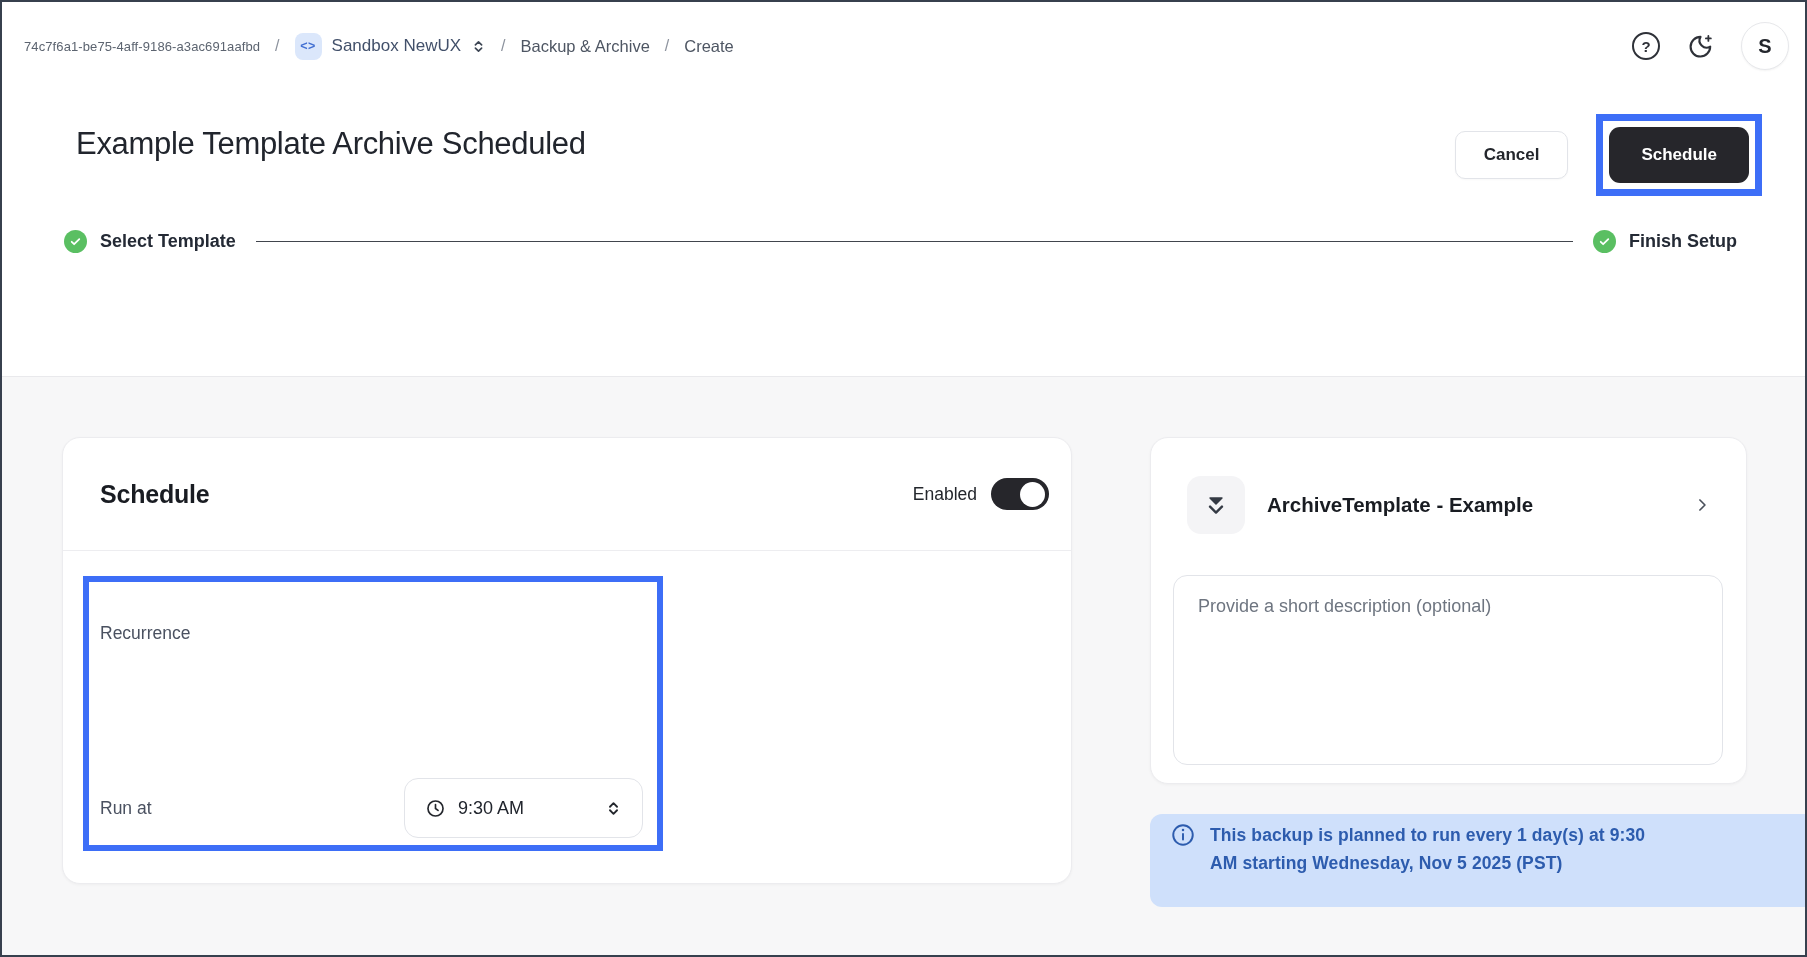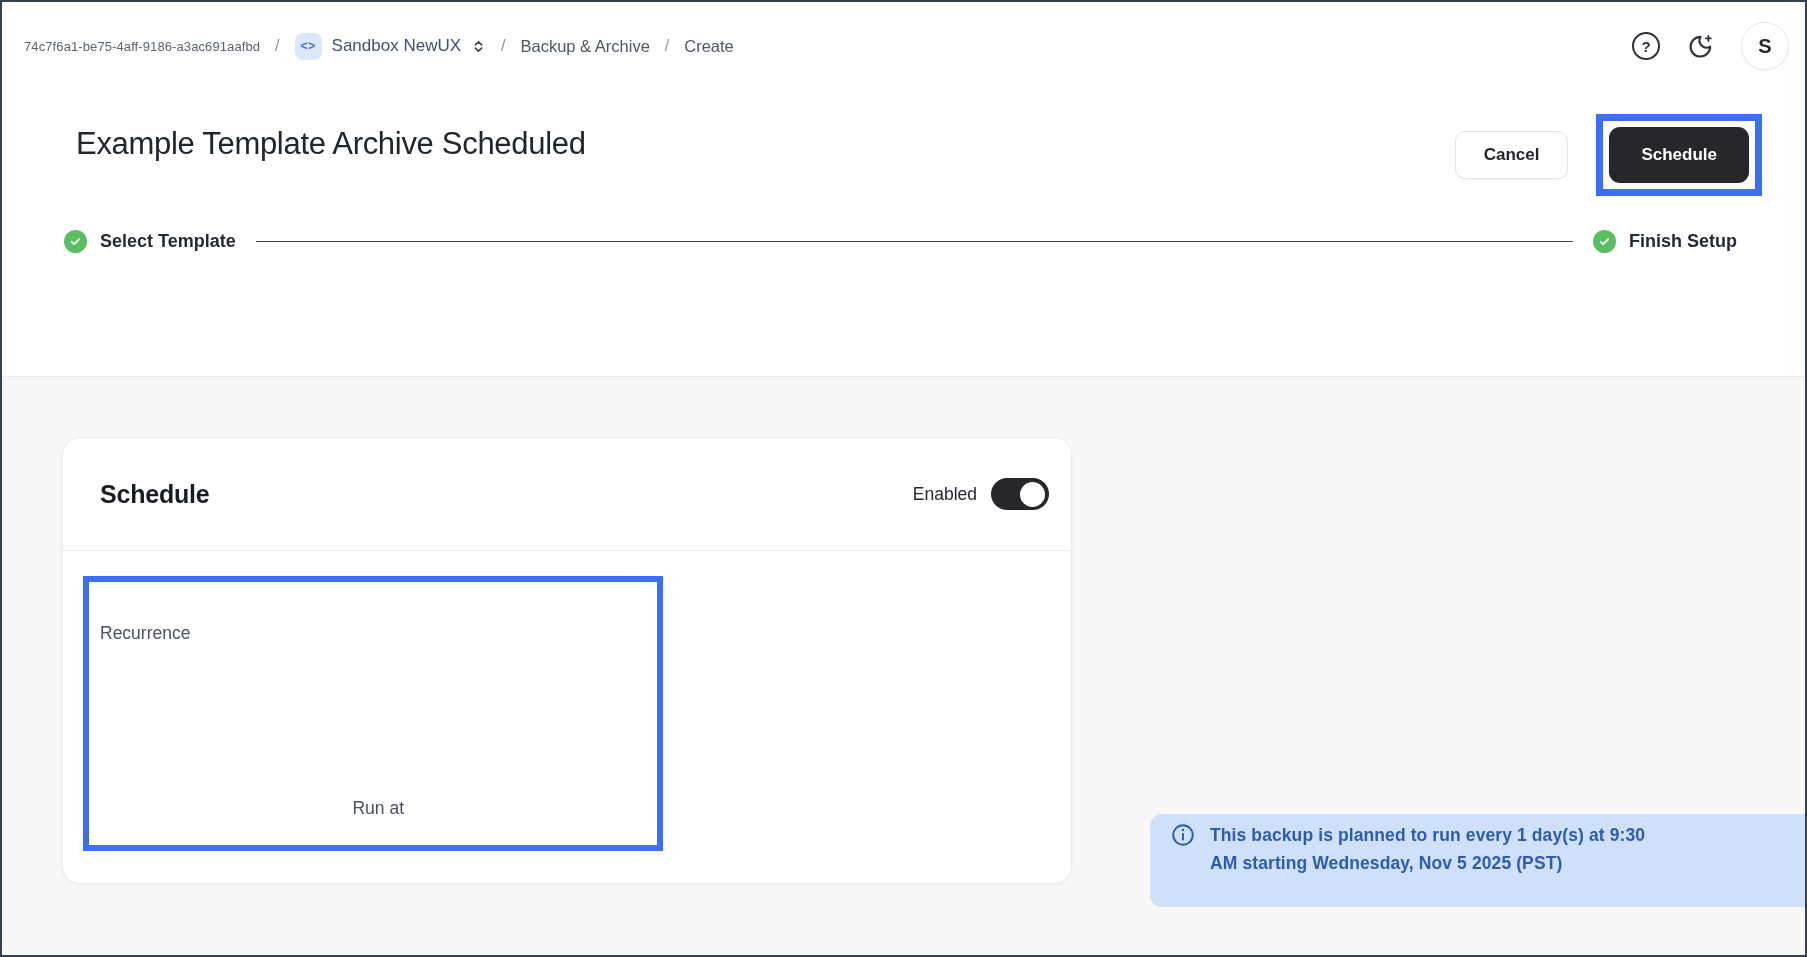--- a/index.html
+++ b/index.html
@@ -88,21 +88,21 @@
   .toggle {
     width:58px; height:32px; border-radius:17px; background:var(--dark,#26262b);
     position:relative; cursor:pointer; flex:none;
   }
   .toggle .knob { position:absolute; right:4px; top:3.5px; width:25px; height:25px; border-radius:50%; background:#fff; }
   .field-annotation {
     position:absolute; left:20px; top:138px; width:580px; height:275px;
     border:6px solid var(--accent,#3d6ef7); pointer-events:none;
   }
   .field-row { position:absolute; left:37px; width:560px; height:60px; display:flex; align-items:center; }
-  .row-1 { top:165px; } .row-2 { top:253px; } .row-3 { top:340px;text-align:right; }
+  .row-1 { top:165px; } .row-2 { top:253px; } .row-3 { top:340px; }
   .field-label { width:304px; font-size:17.5px; font-weight:400; color:#4a5160; }
   .control {
     height:60px; border:1.5px solid #e2e4e9; border-radius:14px; background:#fff;
     display:flex; align-items:center; cursor:pointer;
   }
   .select-control { width:239px; padding:0 22px; justify-content:space-between; }
   .control-value { font-size:18px; font-weight:500; color:#21252d; }
   .caret { display:inline-flex; color:#23262c; }
   .stepper-control { width:119px; padding:0 17px; justify-content:space-between; }
   .stepper-input {
@@ -219,23 +219,55 @@
 
     <div class="field-annotation"></div>
 
     <div class="field-row row-1">
       <span class="field-label">Recurrence</span>
     </div>
 
 
     <div class="field-row row-3">
       <span class="field-label">Run at</span>
-    </div>
-  </div>
-
+      <div class="control time-control">
+        <span class="clock-icon">
+          <svg width="21" height="21" viewBox="0 0 24 24" fill="none" stroke="currentColor" stroke-width="1.9" stroke-linecap="round">
+              <circle cx="12" cy="12" r="8.6"></circle>
+              <path d="M12 7.4V12l2.9 2.2"></path>
+            </svg>
+        </span>
+        <span class="control-value">9:30 AM</span>
+        <span class="caret">
+          <svg width="17" height="17" viewBox="0 0 24 24" fill="none" stroke="currentColor" stroke-width="2.6" stroke-linecap="round" stroke-linejoin="round">
+              <path d="M7 9.5 12 4.5l5 5"></path>
+              <path d="M7 14.5l5 5 5-5"></path>
+            </svg>
+        </span>
+      </div>
+    </div>
+  </div>
+
+  <div class="card template-card">
+    <div class="tc-header">
+      <div class="tc-icon-box">
+        <svg width="26" height="26" viewBox="0 0 24 24" fill="none" stroke="#343a44" stroke-width="2.2" stroke-linecap="round" stroke-linejoin="round">
+          <path d="M6.5 5.5h11L12 11Z" fill="#343a44" stroke="#343a44" stroke-width="1.4"></path>
+          <path d="M6.5 13.5 12 19l5.5-5.5"></path>
+        </svg>
+      </div>
+      <div class="tc-title">ArchiveTemplate - Example</div>
+      <span class="chev-right">
+        <svg width="20" height="20" viewBox="0 0 24 24" fill="none" stroke="currentColor" stroke-width="2" stroke-linecap="round" stroke-linejoin="round">
+            <path d="M9.5 6 15.5 12 9.5 18"></path>
+          </svg>
+      </span>
+    </div>
+    <textarea class="tc-textarea" placeholder="Provide a short description (optional)" style=""></textarea>
+  </div>
 
   <div class="info-banner">
     <span class="info-icon">
       <svg width="26" height="26" viewBox="0 0 24 24" fill="none" stroke="currentColor" stroke-width="1.8" stroke-linecap="round">
           <circle cx="12" cy="12" r="9"></circle>
           <path d="M12 11v5.2"></path>
           <circle cx="12" cy="7.4" r="1.15" fill="currentColor" stroke="none"></circle>
         </svg>
     </span>
     <div class="info-text">This backup is planned to run every 1 day(s) at 9:30 AM starting Wednesday, Nov 5 2025 (PST)</div>

